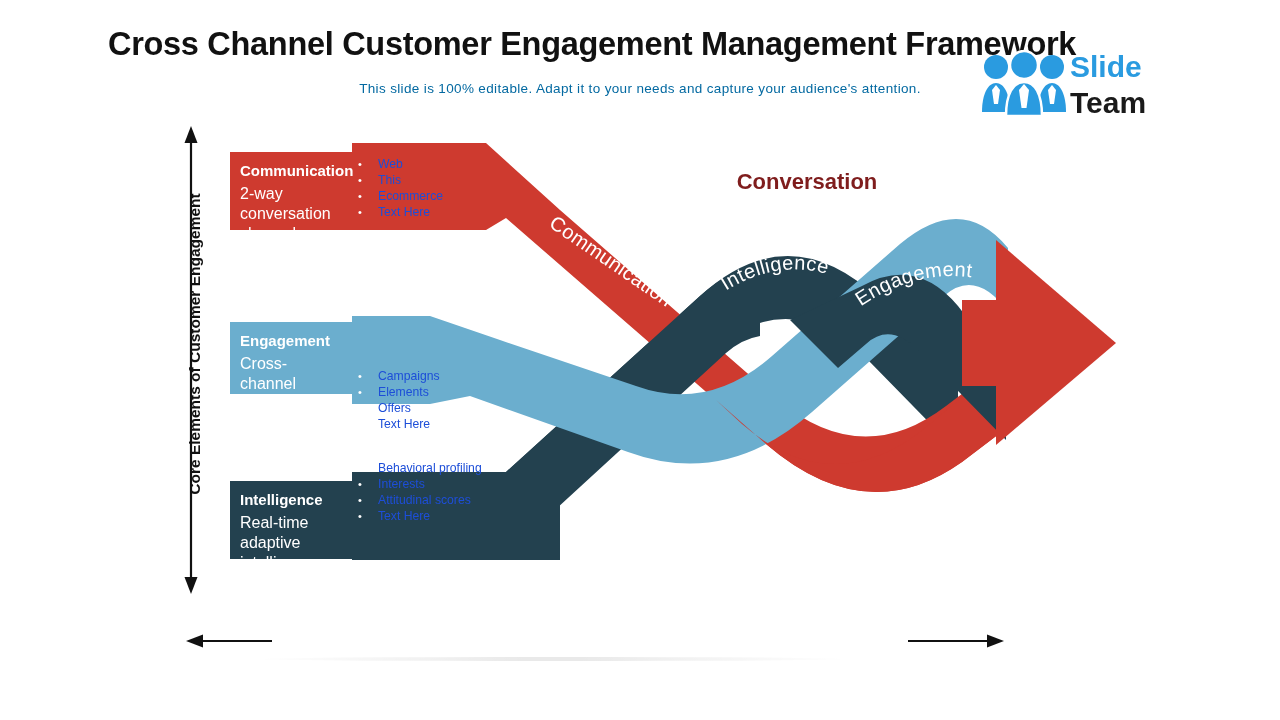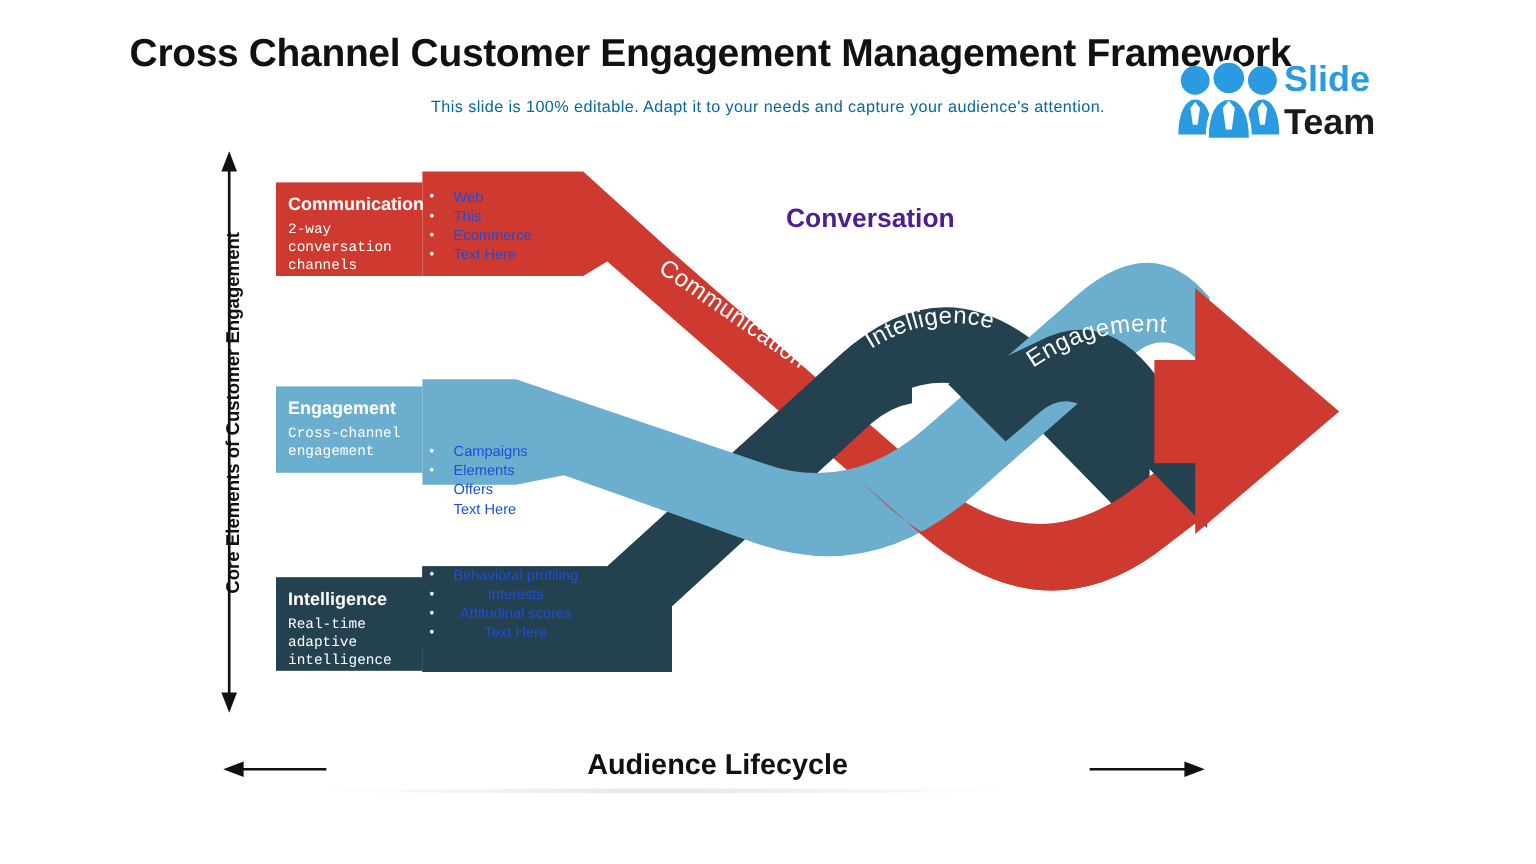--- a/index.html
+++ b/index.html
@@ -143,23 +143,23 @@
   }
   .channel-box .ch-title {
     font-size: 15px;
     font-weight: bold;
     line-height: 1.1;
     margin-bottom: 4px;
     white-space: nowrap;
     font-family: "Liberation Sans", sans-serif;
   }
   .channel-box .ch-sub {
-    font-size: 12px;
+    font-size: 16px;
     line-height: 1.28;
-    font-family: Liberation Mono, monospace;
+    font-family: Liberation Sans, sans-serif;
   }
   #box-communication { left: 230px; top: 152px; width: 122px; height: 78px; background: #CE3A2F; }
   #box-engagement    { left: 230px; top: 322px; width: 122px; height: 72px; background: #6BAECE; }
   #box-intelligence  { left: 230px; top: 481px; width: 122px; height: 78px; background: #23414F; }
 
   
   .bullet-list {
     position: absolute;
     list-style: none;
     margin: 0;
@@ -177,37 +177,38 @@
   .bullet-list li::before {
     content: "\2022";
     position: absolute;
     left: 0;
     top: -0.5px;
     font-size: 11px;
     color: #ffffff;
   }
   #bullets-communication { left: 358px; top: 156px; }
   #bullets-engagement    { left: 358px; top: 320px; margin-top: 48px; }
-  #bullets-intelligence  { left: 358px; top: 471px; text-align: center; }
+  #bullets-intelligence  { left: 358px; top: 460px; }
 
   
   .ribbon-text {
     font-size: 20px;
     fill: #ffffff;
     font-family: "Liberation Sans", sans-serif;
     letter-spacing: 0.4px;
   }
   #conversation-label {
     position: absolute;
     left: 655px;
     top: 169px;
     width: 304px;
+    text-align: center;
     font-size: 22px;
     font-weight: bold;
-    color: #4c1d95;
+    color: #7f1d1d;
     white-space: nowrap;
     font-family: "Liberation Sans", sans-serif;
   }
 </style>
 </head>
 <body>
 
 <div id="slide">
 
   <div id="page-title">Cross Channel Customer Engagement Management Framework</div>
@@ -309,21 +310,20 @@
     </text>
 
     <text class="ribbon-text">
       <textPath href="#path-engagement" startOffset="4%">Engagement</textPath>
     </text>
   </svg>
 
   <div id="y-axis">
     <div id="y-axis-label">Core Elements of Customer Engagement</div>
   </div>
-  <div id="x-axis-label">Audience Lifecycle</div>
   <div id="baseline-shadow"></div>
 
   <div id="conversation-label">Conversation</div>
 
   <div class="channel-box" id="box-communication">
     <div class="ch-title">Communication</div>
     <div class="ch-sub">
       <div>2-way conversation</div>
       <div>channels</div>
     </div>

